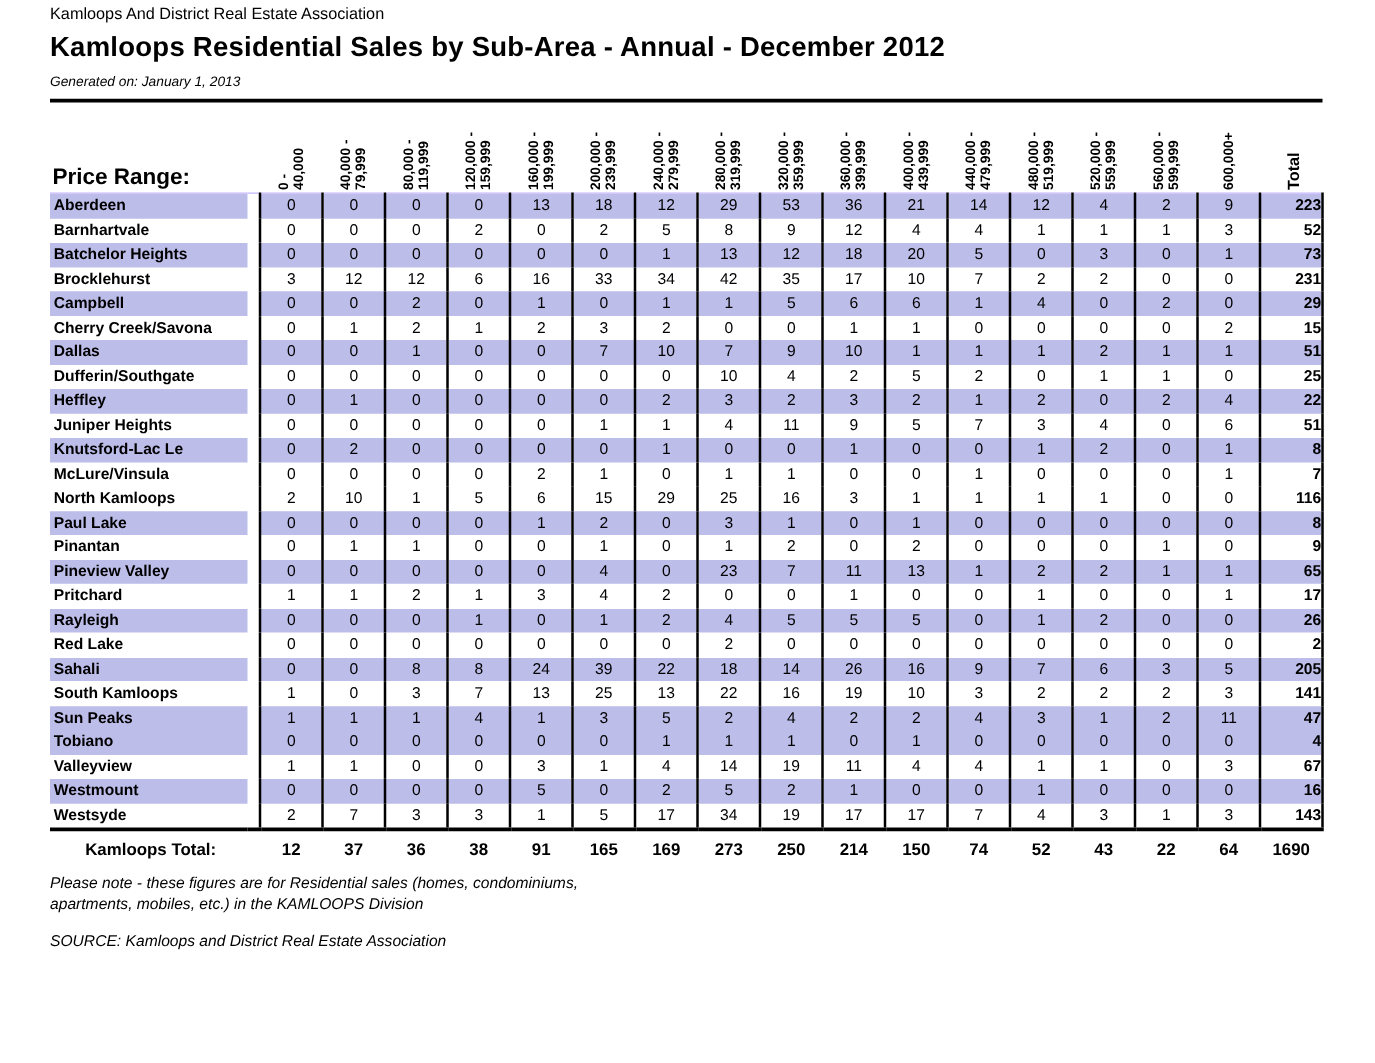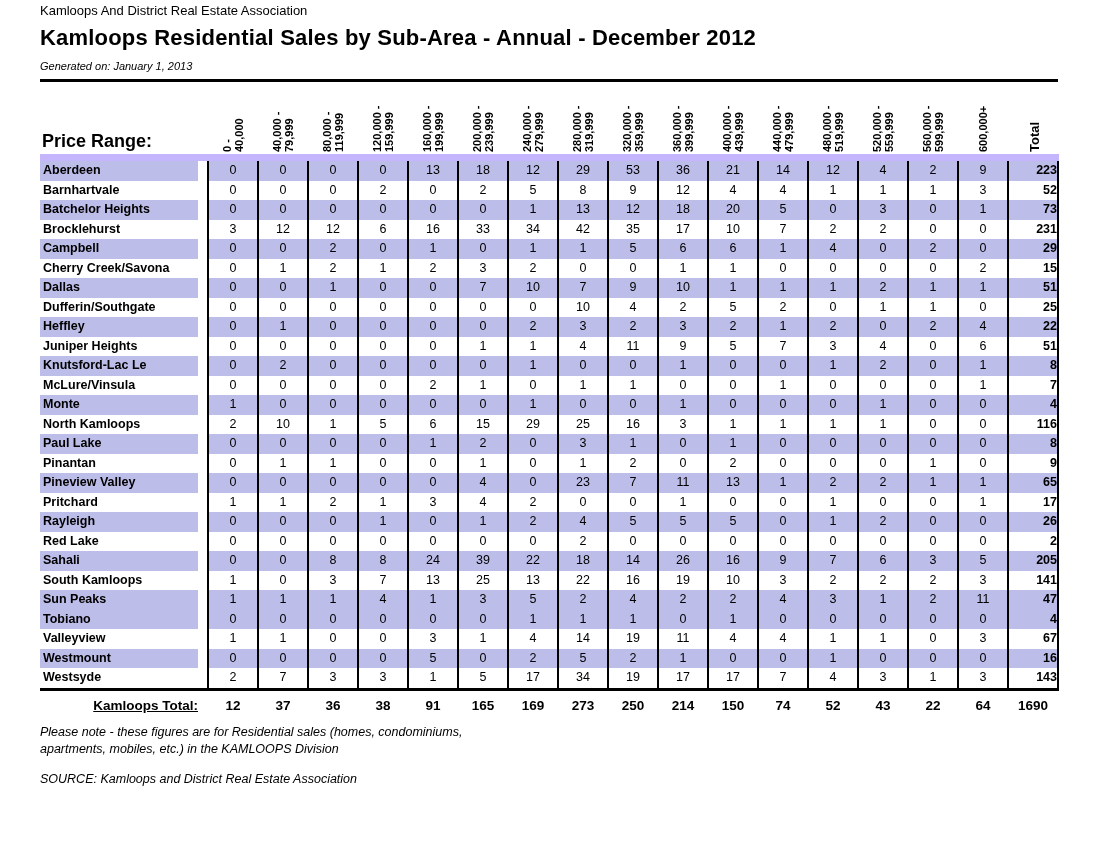--- a/index.html
+++ b/index.html
@@ -10,21 +10,21 @@
   .page { padding:3px 0 0 40px; }
 
   .assoc { font-size:13px; margin-bottom:7px; }
   .title { font-size:22px; font-weight:bold; margin-bottom:9px; letter-spacing:0.2px; }
   .gen   { font-size:11px; font-style:italic; margin-bottom:7px; }
   .rule  { height:3px; background:#000; width:1018px; }
 
   table { border-collapse:collapse; table-layout:fixed; width:1018px; }
 
   
-  thead th { border-bottom:7px solid #c4b5fd; height:70px; padding:0; position:relative; vertical-align:bottom; font-weight:bold; }
+  thead th { border-bottom:1px solid #c4b5fd; height:70px; padding:0; position:relative; vertical-align:bottom; font-weight:bold; }
   th.pr  { text-align:left; font-size:18px; padding:0 0 2px 2px; white-space:nowrap; }
   .rot {
     position:absolute; bottom:2px; left:50%;
     transform-origin:0 100%; transform:rotate(-90deg);
     font-size:11px; font-weight:bold; line-height:12px;
     white-space:nowrap; text-align:left;
   }
   .rot.two { margin-left:12px; }
   .rot.one { margin-left:6px; }
   .rot.total-head { font-size:13px; margin-left:8px; }
@@ -32,21 +32,21 @@
   
   tbody td { height:19.5px; line-height:19.5px; font-size:12.5px; text-align:center; padding:0; overflow:hidden; white-space:nowrap; }
   td.label { text-align:left; font-weight:bold; padding-left:3px; }
   td.gut   { background:#fff; }
   td.val, td.total { border-left:2px solid #000; border-right:2px solid #000; }
   td.total { font-weight:bold;text-align:right; }
   tr.stripe .fill { background:#bdbdea; }
 
   
   tfoot td { border-top:3px solid #000; font-weight:bold; font-size:13.5px; text-align:center; padding:7px 0 4px 0; }
-  tfoot td.tlabel { text-align:right; padding-left:3px; white-space:nowrap;text-decoration:underline; }
+  tfoot td.tlabel { text-align:center; padding-left:3px; white-space:nowrap; }
 
   
   .notes { width:1018px; text-align:left; font-style:italic; font-size:12.5px; line-height:17px; margin-top:7px; }
   .src   { margin-top:13px; }
 </style>
 </head>
 <body>
 
 <div class="page">
   <div class="assoc">Kamloops And District Real Estate Association</div>
@@ -425,41 +425,20 @@
           <td class="val fill">1</td>
           <td class="val fill">1</td>
           <td class="val fill">0</td>
           <td class="val fill">0</td>
           <td class="val fill">1</td>
           <td class="val fill">0</td>
           <td class="val fill">0</td>
           <td class="val fill">0</td>
           <td class="val fill">1</td>
           <td class="total fill">7</td>
-        </tr>
-        <tr class="stripe">
-          <td class="label fill">Monte</td>
-          <td class="gut"></td>
-          <td class="val fill">1</td>
-          <td class="val fill">0</td>
-          <td class="val fill">0</td>
-          <td class="val fill">0</td>
-          <td class="val fill">0</td>
-          <td class="val fill">0</td>
-          <td class="val fill">1</td>
-          <td class="val fill">0</td>
-          <td class="val fill">0</td>
-          <td class="val fill">1</td>
-          <td class="val fill">0</td>
-          <td class="val fill">0</td>
-          <td class="val fill">0</td>
-          <td class="val fill">1</td>
-          <td class="val fill">0</td>
-          <td class="val fill">0</td>
-          <td class="total fill">4</td>
         </tr>
         <tr>
           <td class="label fill">North Kamloops</td>
           <td class="gut"></td>
           <td class="val fill">2</td>
           <td class="val fill">10</td>
           <td class="val fill">1</td>
           <td class="val fill">5</td>
           <td class="val fill">6</td>
           <td class="val fill">15</td>

